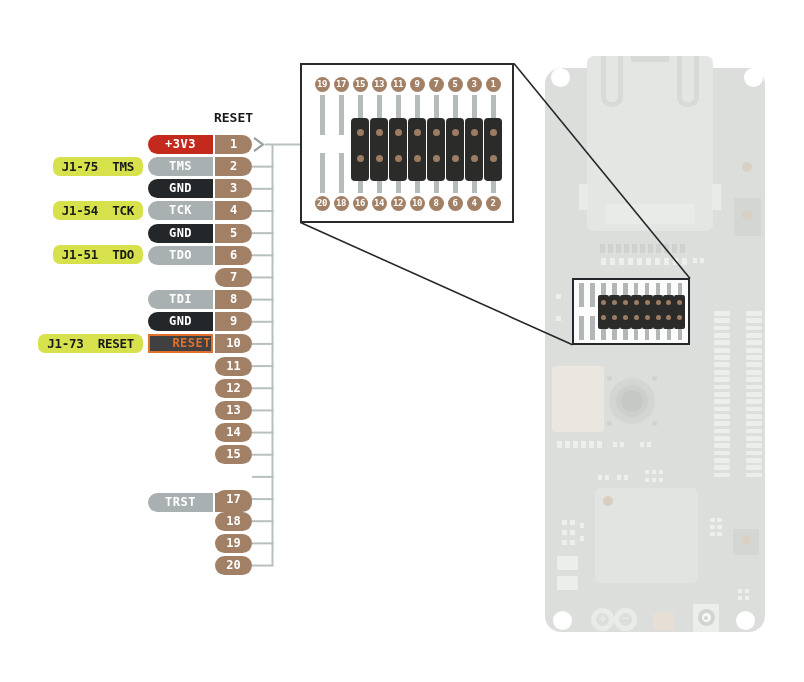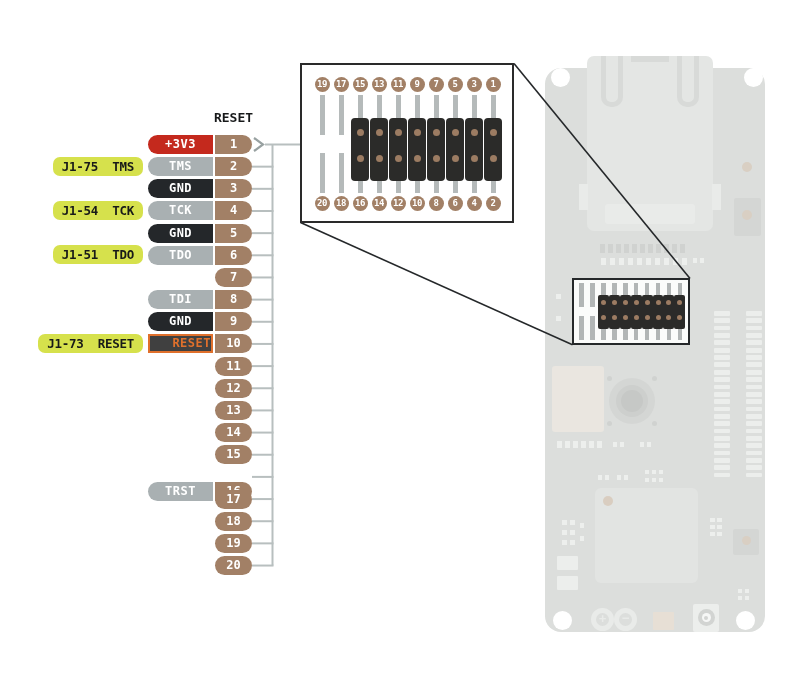--- a/index.html
+++ b/index.html
@@ -142,21 +142,21 @@
       </div>
       <div class="pin-row" style="top: 399.42px;">
         <div class="pin-pill solo">13</div>
       </div>
       <div class="pin-row" style="top: 421.58px;">
         <div class="pin-pill solo">14</div>
       </div>
       <div class="pin-row" style="top: 443.74px;">
         <div class="pin-pill solo">15</div>
       </div>
-      <div class="pin-row" style="top: 480px;">
+      <div class="pin-row" style="top: 491px;">
         <div class="sig-pill signal">TRST</div>
         <div class="pin-pill">16</div>
       </div>
       <div class="pin-row" style="top: 488.06px;">
         <div class="pin-pill solo">17</div>
       </div>
       <div class="pin-row" style="top: 510.22px;">
         <div class="pin-pill solo">18</div>
       </div>
       <div class="pin-row" style="top: 532.38px;">

